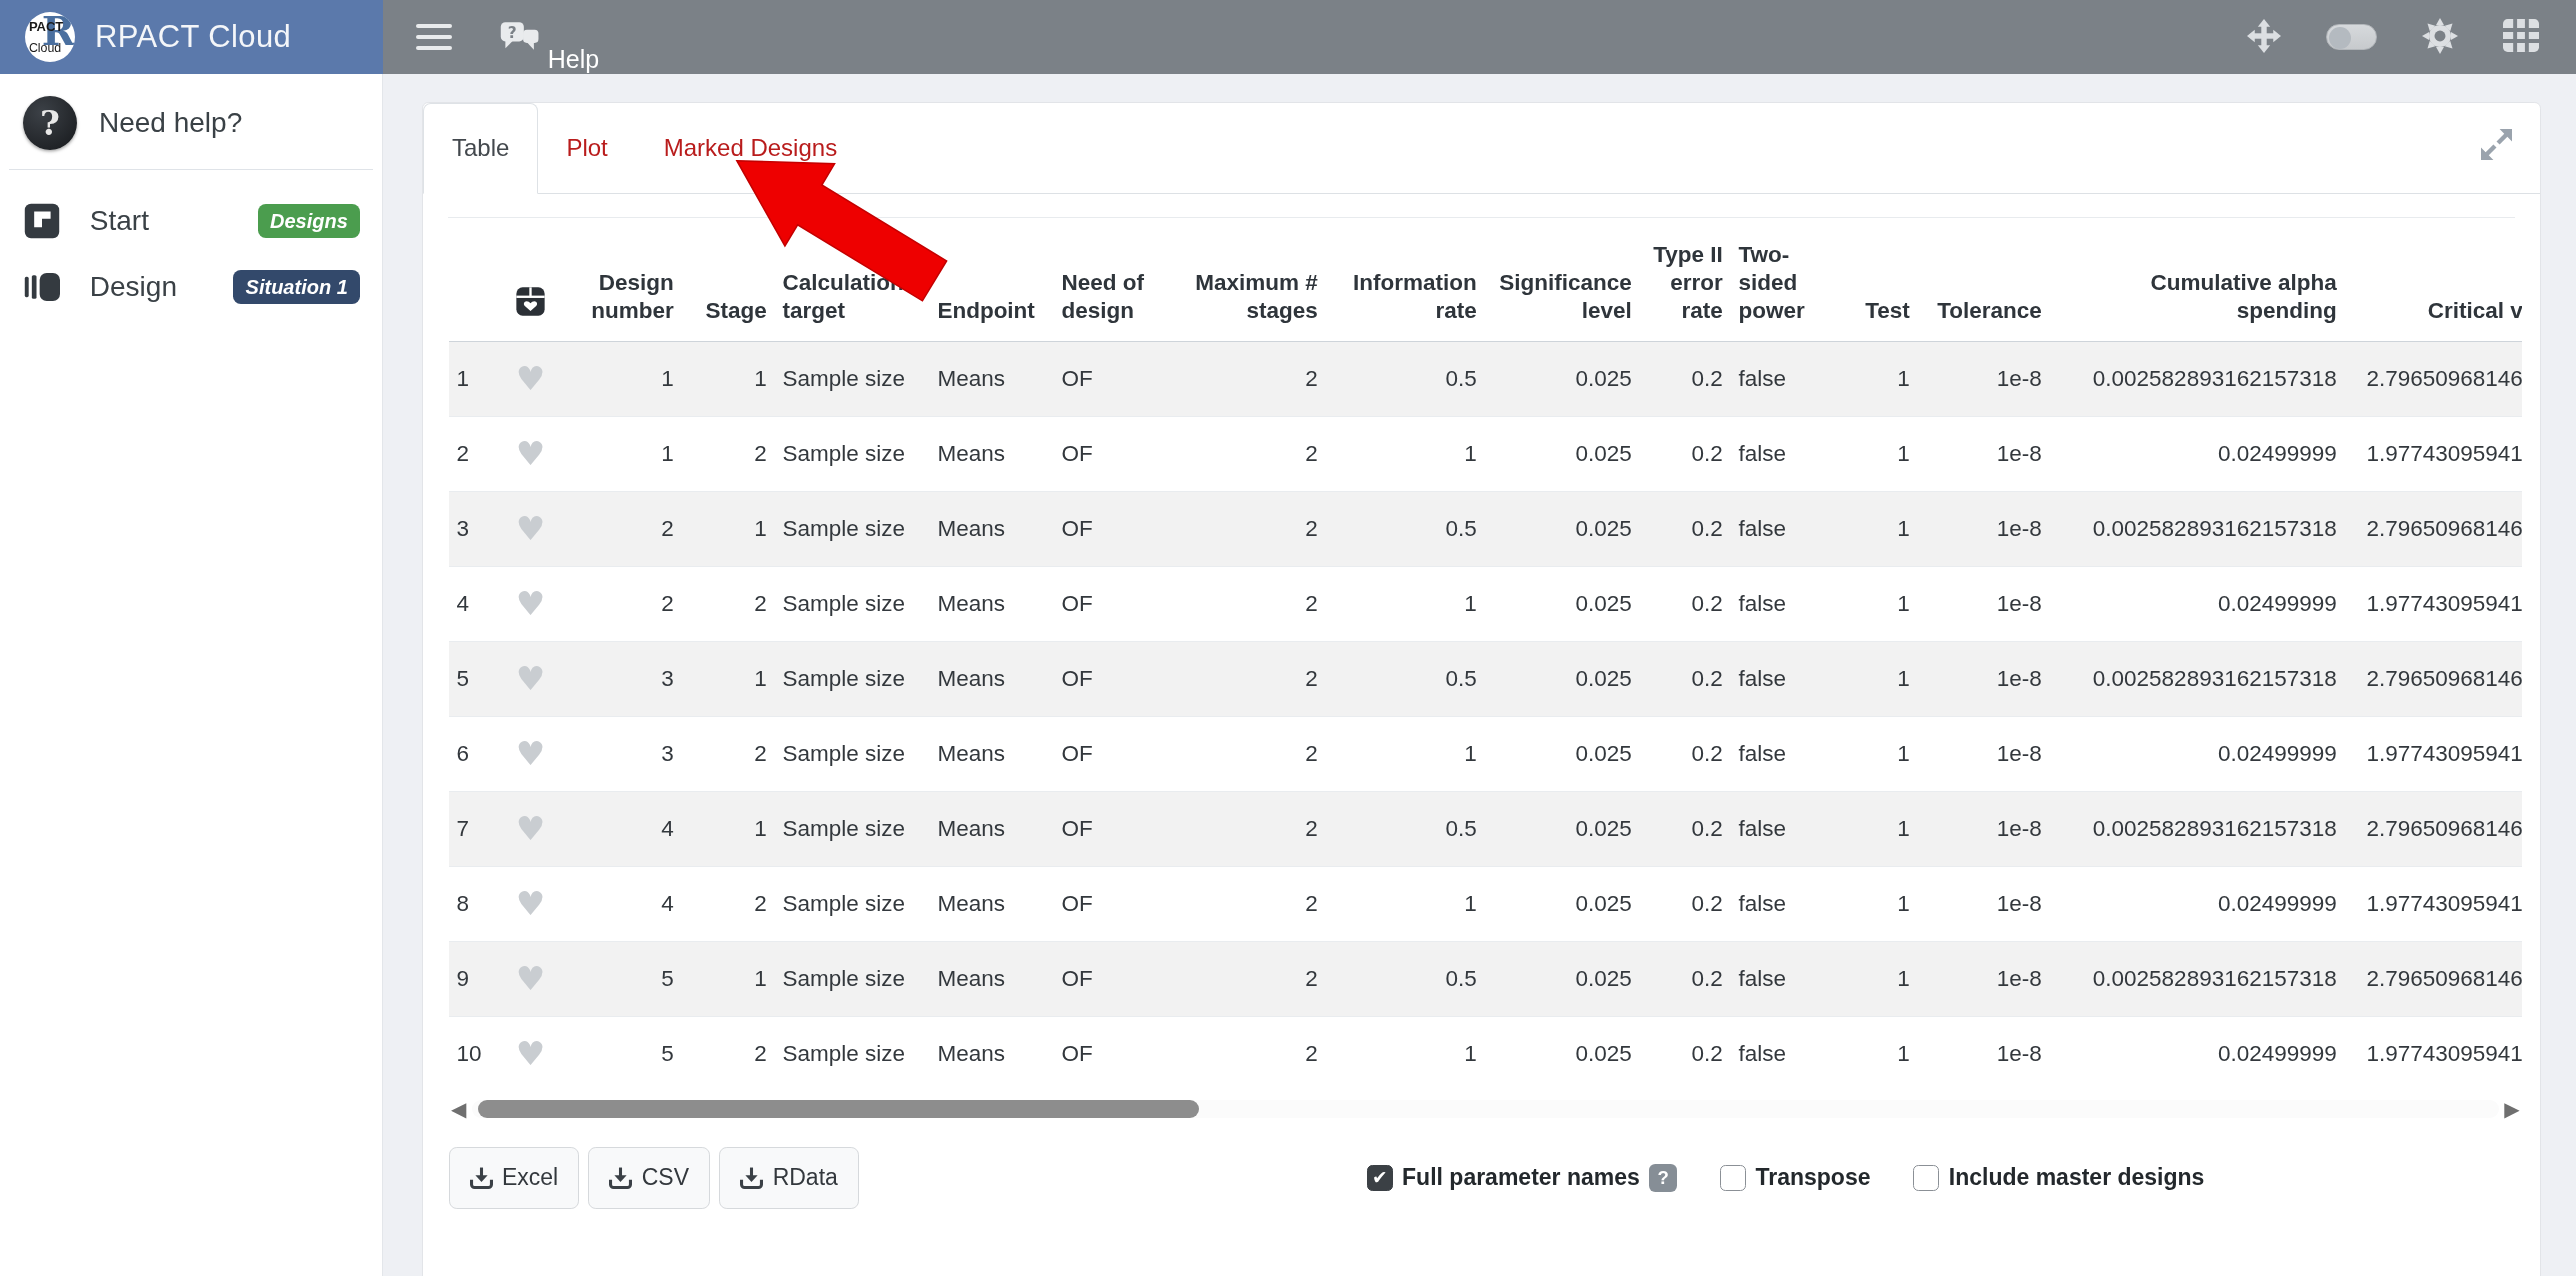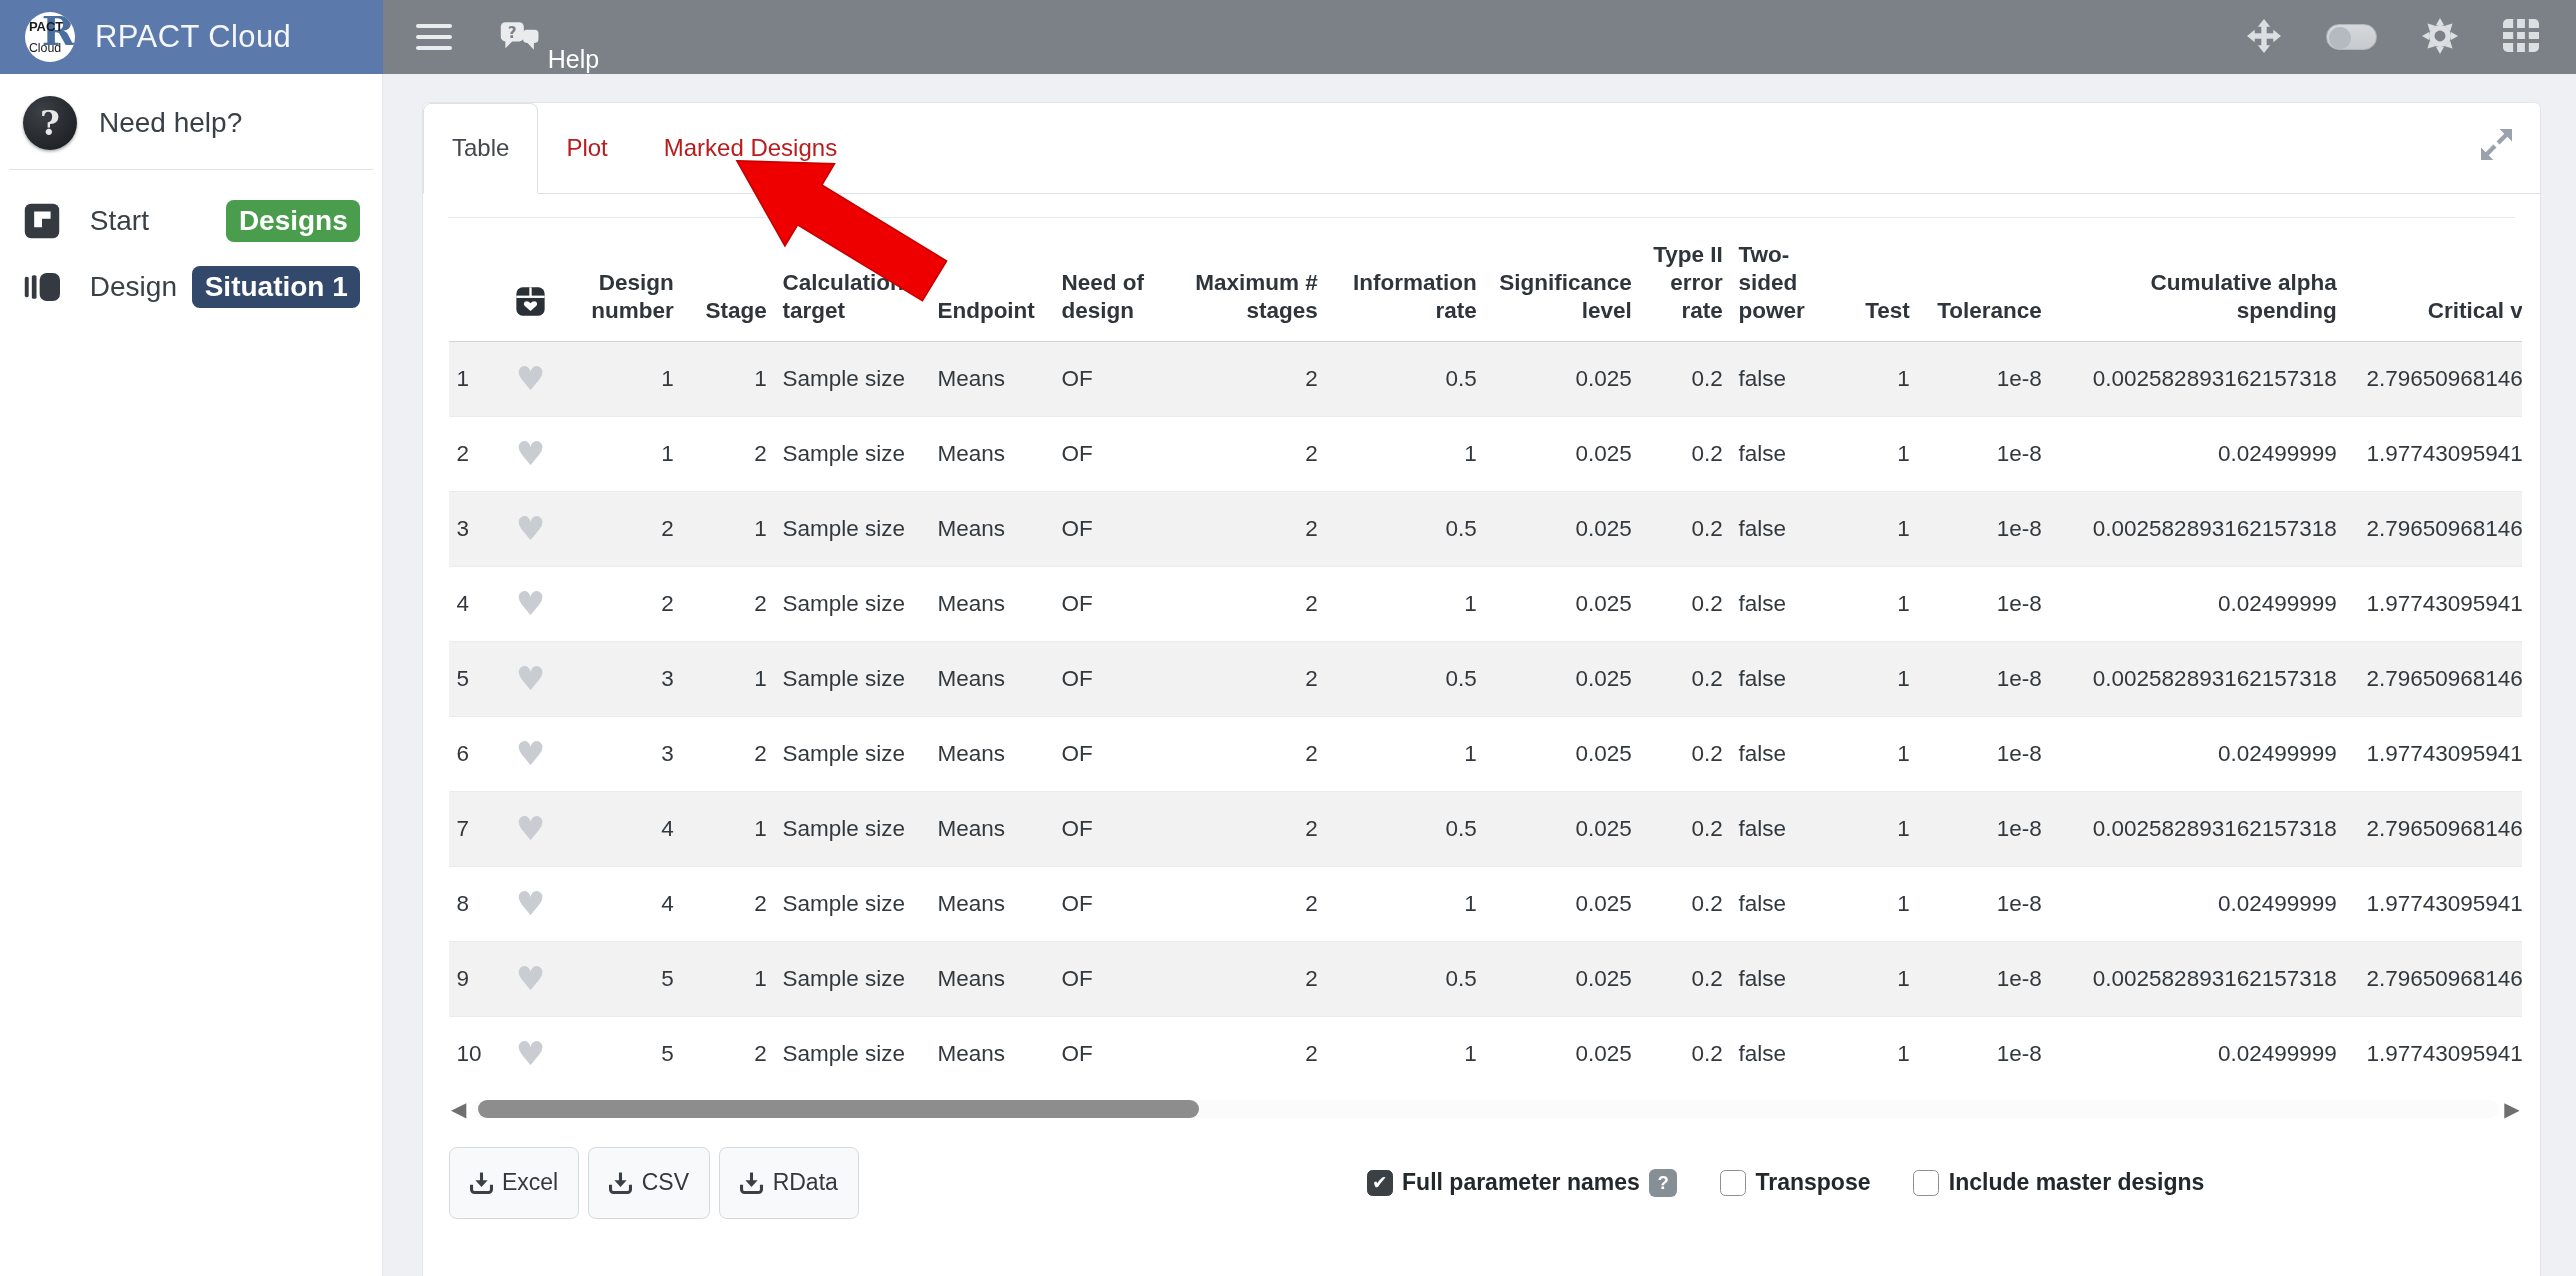--- a/index.html
+++ b/index.html
@@ -66,22 +66,22 @@
   .nav { margin-top:18.6px; }
   .nav-item {
     display:flex; align-items:center; height:65px; margin:1.6px 7.8px; padding:0 14px 0 15.5px;
     border-radius:9.3px; cursor:pointer;
   }
   .nav-item .nav-label { font-size:28px; color:#3a4146; margin-left:29.5px; }
   .nav-item.active { background:#6e747a; }
   .nav-item.active .nav-label { color:#ffffff; }
   .nav-icon { width:37px; height:37px; flex:0 0 auto; display:flex; align-items:center; justify-content:center; }
   .badge {
-    margin-left:auto; font-size:28px; font-weight:bold; padding:7px 12.4px; border-radius:7.8px;
-    color:#ffffff; line-height:1;
+    margin-left:auto; font-size:20px; font-weight:bold; padding:7px 12.4px; border-radius:7.8px;
+    color:#ffffff; line-height:1;font-style:italic;
   }
   .badge-green  { background:#4b9d4e; }
   .badge-navy   { background:#33496b; }
   .badge-yellow { background:#f0c330; color:#3c4248; }
 
   
   .card {
     position:absolute; left:422px; top:102px; width:2119px; height:1209px;
     background:#ffffff; border:0.8px solid #e2e4e8; border-radius:6.2px;
   }
@@ -125,21 +125,21 @@
   
   .hscroll { display:flex; align-items:center; margin:6.2px 18px 0 25.6px; height:23px; }
   .hs-arrow { color:#6f6f6f; font-size:20px; width:20px; text-align:center; cursor:pointer; font-family:"DejaVu Sans",sans-serif; }
   .hs-track { flex:1; height:18.6px; background:#fbfbfb; border-radius:9.3px; position:relative; margin:0 3.1px; }
   .hs-thumb { position:absolute; left:6.2px; top:0; width:721px; height:18.6px; background:#8d8d8d; border-radius:9.3px; cursor:grab; }
 
   
   .footer { display:flex; align-items:center; margin:26px 25.6px 0 25.6px; }
   .btn-group { display:flex; gap:9.3px; }
   .btn {
-    display:flex; align-items:center; gap:9.3px; height:72px; padding:0 20px;
+    display:flex; align-items:center; gap:9.3px; height:62px; padding:0 20px;
     background:#f8f9fa; border:0.8px solid #d6d9dc; border-radius:7.8px;
     font-size:23px; color:#33383d; cursor:pointer;
   }
   .options { display:flex; align-items:center; gap:43px; margin-left:auto; margin-right:310px; }
   .option { display:flex; align-items:center; gap:9.3px; font-size:23px; font-weight:600; color:#23282c; cursor:pointer; }
   .cb {
     width:26px; height:26px; border-radius:5.4px; border:1.6px solid #8b9096; background:#ffffff;
     display:flex; align-items:center; justify-content:center; flex:0 0 auto;
   }
   .cb.checked { background:#3b4045; border-color:#3b4045; color:#ffffff; font-size:18.6px; font-family:"DejaVu Sans",sans-serif; }

